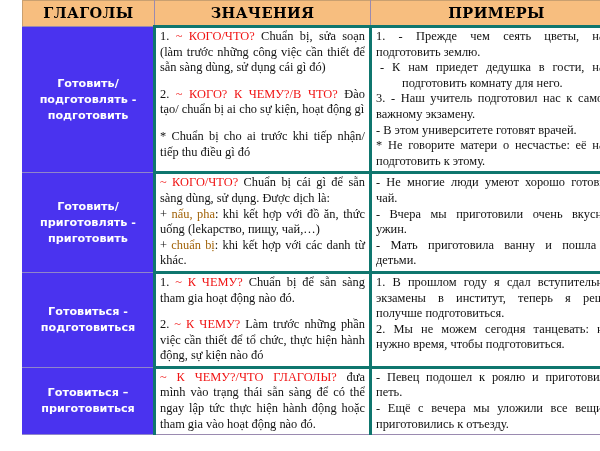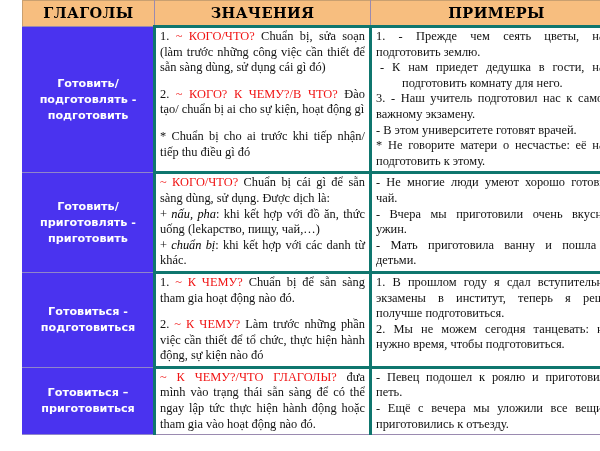--- a/index.html
+++ b/index.html
@@ -75,22 +75,21 @@
   td.content-cell p.hang {
     padding-left: 26px;
     text-indent: -22px;
   }
 
   .ru {
     color: #f01414;
     font-family: "Liberation Serif", serif;
   }
   .ru-i {
-    color: #000000;
-    font-style: italic;
+    color: #a16207;
   }
 
   .last-row td.content-cell { border-bottom: 1px solid #9a8ab0; }
 </style>
 </head>
 <body>
 
 <table class="verb-table">
   <colgroup>
     <col class="c1">

